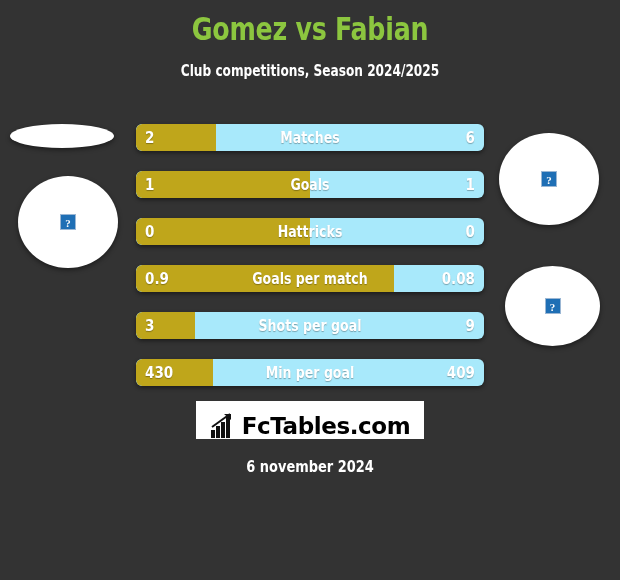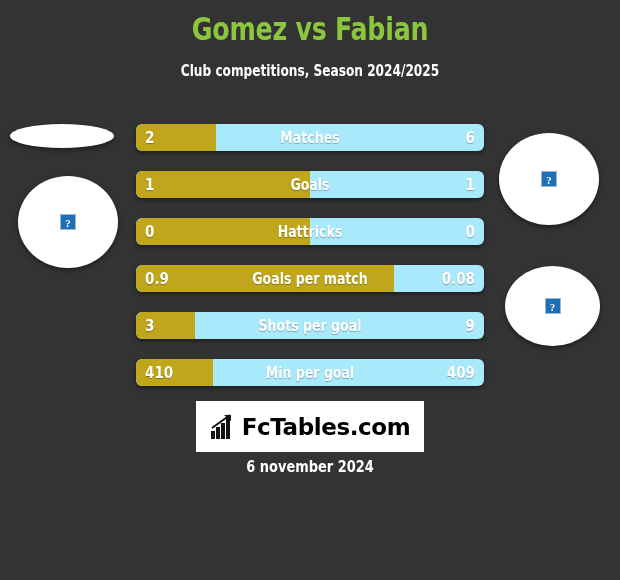--- a/index.html
+++ b/index.html
@@ -128,24 +128,24 @@
     transform: scaleX(0.93);
     transform-origin: center;
   }
 
   
   .logo-box {
     position: absolute;
     left: 196px;
     top: 401px;
     width: 228px;
-    height: 51px;
+    height: 38px;
     background: #FFFFFF;
     display: flex;
-    align-items: center;
+    align-items: flex-end;
     justify-content: center;
     gap: 6px;
   }
   .logo-icon { display: block; }
   .logo-text {
     color: #000000;
     font-size: 23px;
     font-weight: bold;
     font-family: "DejaVu Sans", "Liberation Sans", sans-serif;
     letter-spacing: -0.4px;
@@ -219,21 +219,21 @@
 
     <div class="bar-row">
       <div class="bar-fill" style="width: 17%;"></div>
       <span class="bar-left-val">3</span>
       <span class="bar-label">Shots per goal</span>
       <span class="bar-right-val">9</span>
     </div>
 
     <div class="bar-row">
       <div class="bar-fill" style="width: 22%;"></div>
-      <span class="bar-left-val">410</span>
+      <span class="bar-left-val">430</span>
       <span class="bar-label">Min per goal</span>
       <span class="bar-right-val">409</span>
     </div>
 
   </div>
 
   <div class="logo-box">
     <svg class="logo-icon" width="26" height="26" viewBox="0 0 26 26">
       <rect x="1" y="17" width="4" height="8" fill="#111111"></rect>
       <rect x="6" y="13" width="4" height="12" fill="#111111"></rect>

